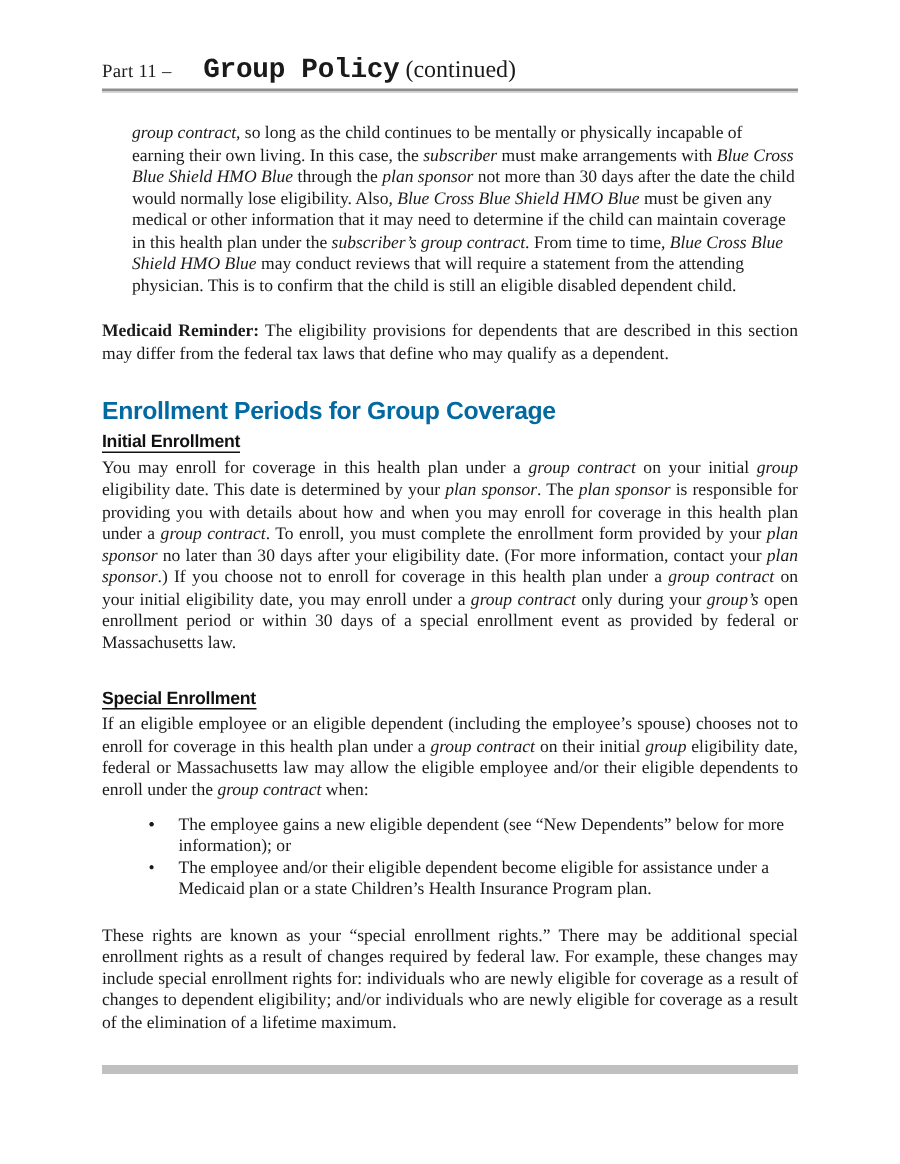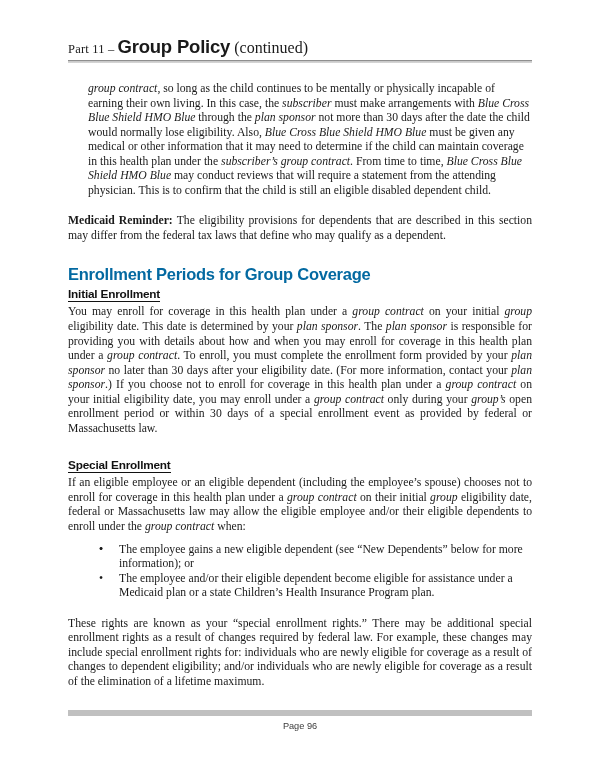--- a/index.html
+++ b/index.html
@@ -36,25 +36,25 @@
     display: flex;
     align-items: baseline;
     white-space: nowrap;
   }
   .rh-part {
     font-family: "Liberation Serif", "DejaVu Serif", serif;
     font-size: 12.5px;
     letter-spacing: .2px;
   }
   .rh-title {
-    font-family: Liberation Sans, sans-serif;
+    font-family: Liberation Mono, monospace;
     font-size: 18.5px;
     font-weight: bold;
     letter-spacing: -0.2px;
-    margin: 0 4px 0 3px;
+    margin: 0 4px 0 21px;
     text-align: center;
   }
   .rh-cont {
     font-family: "Liberation Serif", "DejaVu Serif", serif;
     font-size: 16px;
   }
   .rh-rule {
     margin-top: 2px;
     height: 2.5px;
     width: 464px;
@@ -215,16 +215,15 @@
     </ul>
 
     <div class="gap-lg"></div>
 
     <p>These rights are known as your “special enrollment rights.” There may be additional special enrollment rights as a result of changes required by federal law. For example, these changes may include special enrollment rights for: individuals who are newly eligible for coverage as a result of changes to dependent eligibility; and/or individuals who are newly eligible for coverage as a result of the elimination of a lifetime maximum.</p>
 
   </div>
 
   <div class="footer">
     <div class="footer-bar"></div>
-    <div class="footer-page">Page 96</div>
   </div>
 
 </div>
 
 </body></html>

